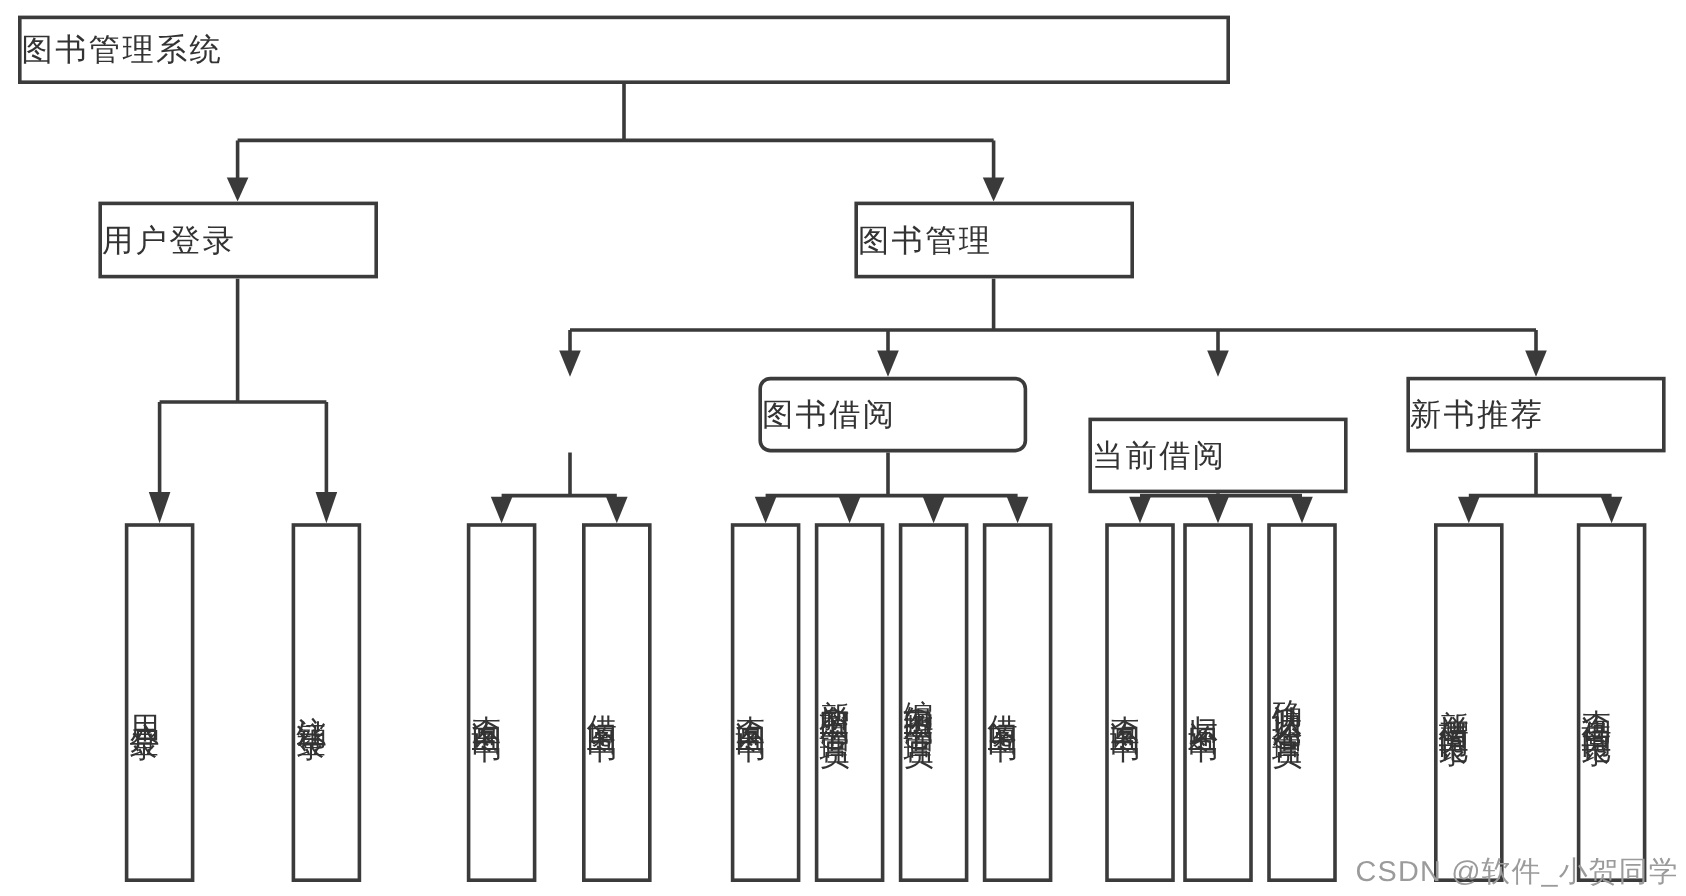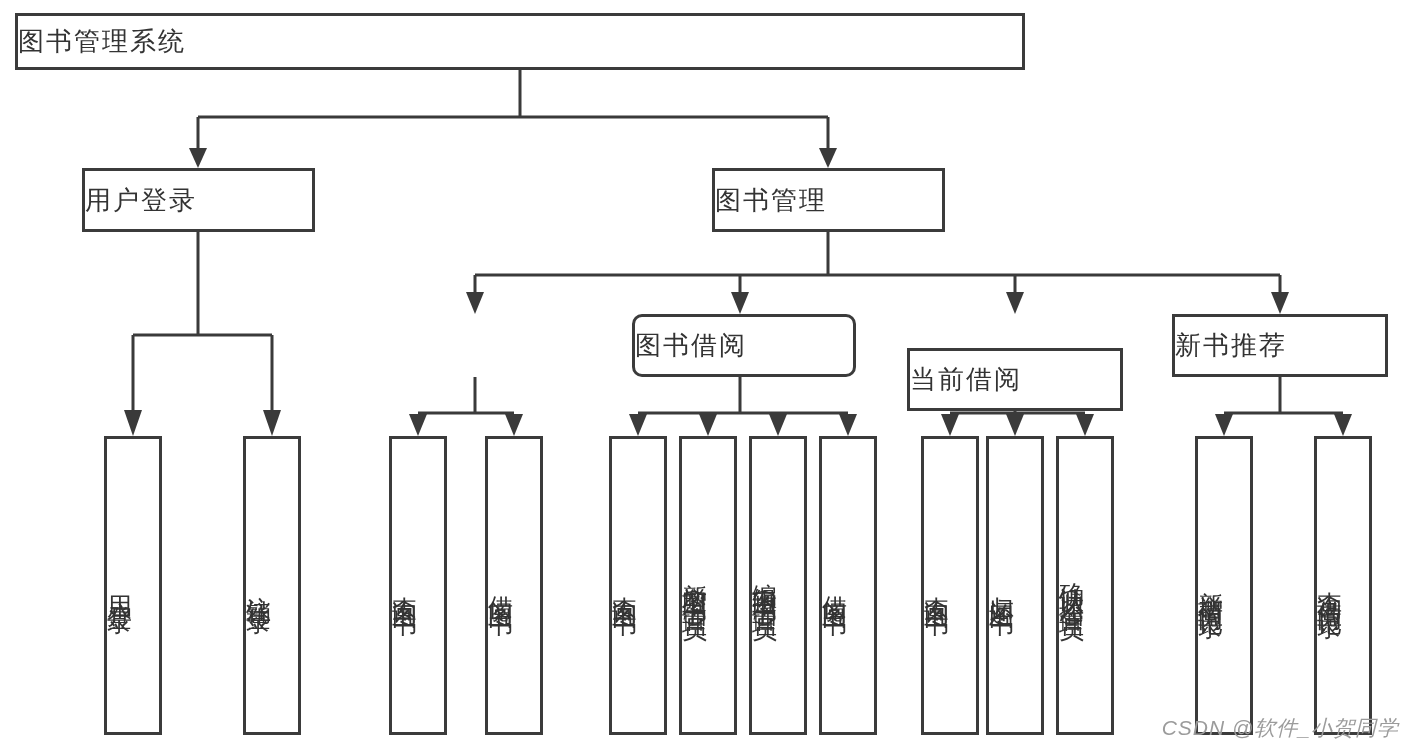--- a/index.html
+++ b/index.html
@@ -43,25 +43,24 @@
   .vnode .vtext {
     writing-mode: vertical-rl;
     text-orientation: mixed;
     letter-spacing: 5px;
     line-height: 1;
   }
   .watermark {
     position: absolute;
     right: 6px;
     bottom: 5px;
-    font-size: 21px;
+    font-size: 24px;
     color: #9b9b9b;
     letter-spacing: 1px;
     white-space: nowrap;
-    font-style: italic;
   }
 </style>
 </head>
 <body>
 
 <div class="stage">
 
   <svg class="connectors" viewBox="0 0 1405 747" fill="none" stroke="#3a3a3a" stroke-width="3">
 
     <g>

